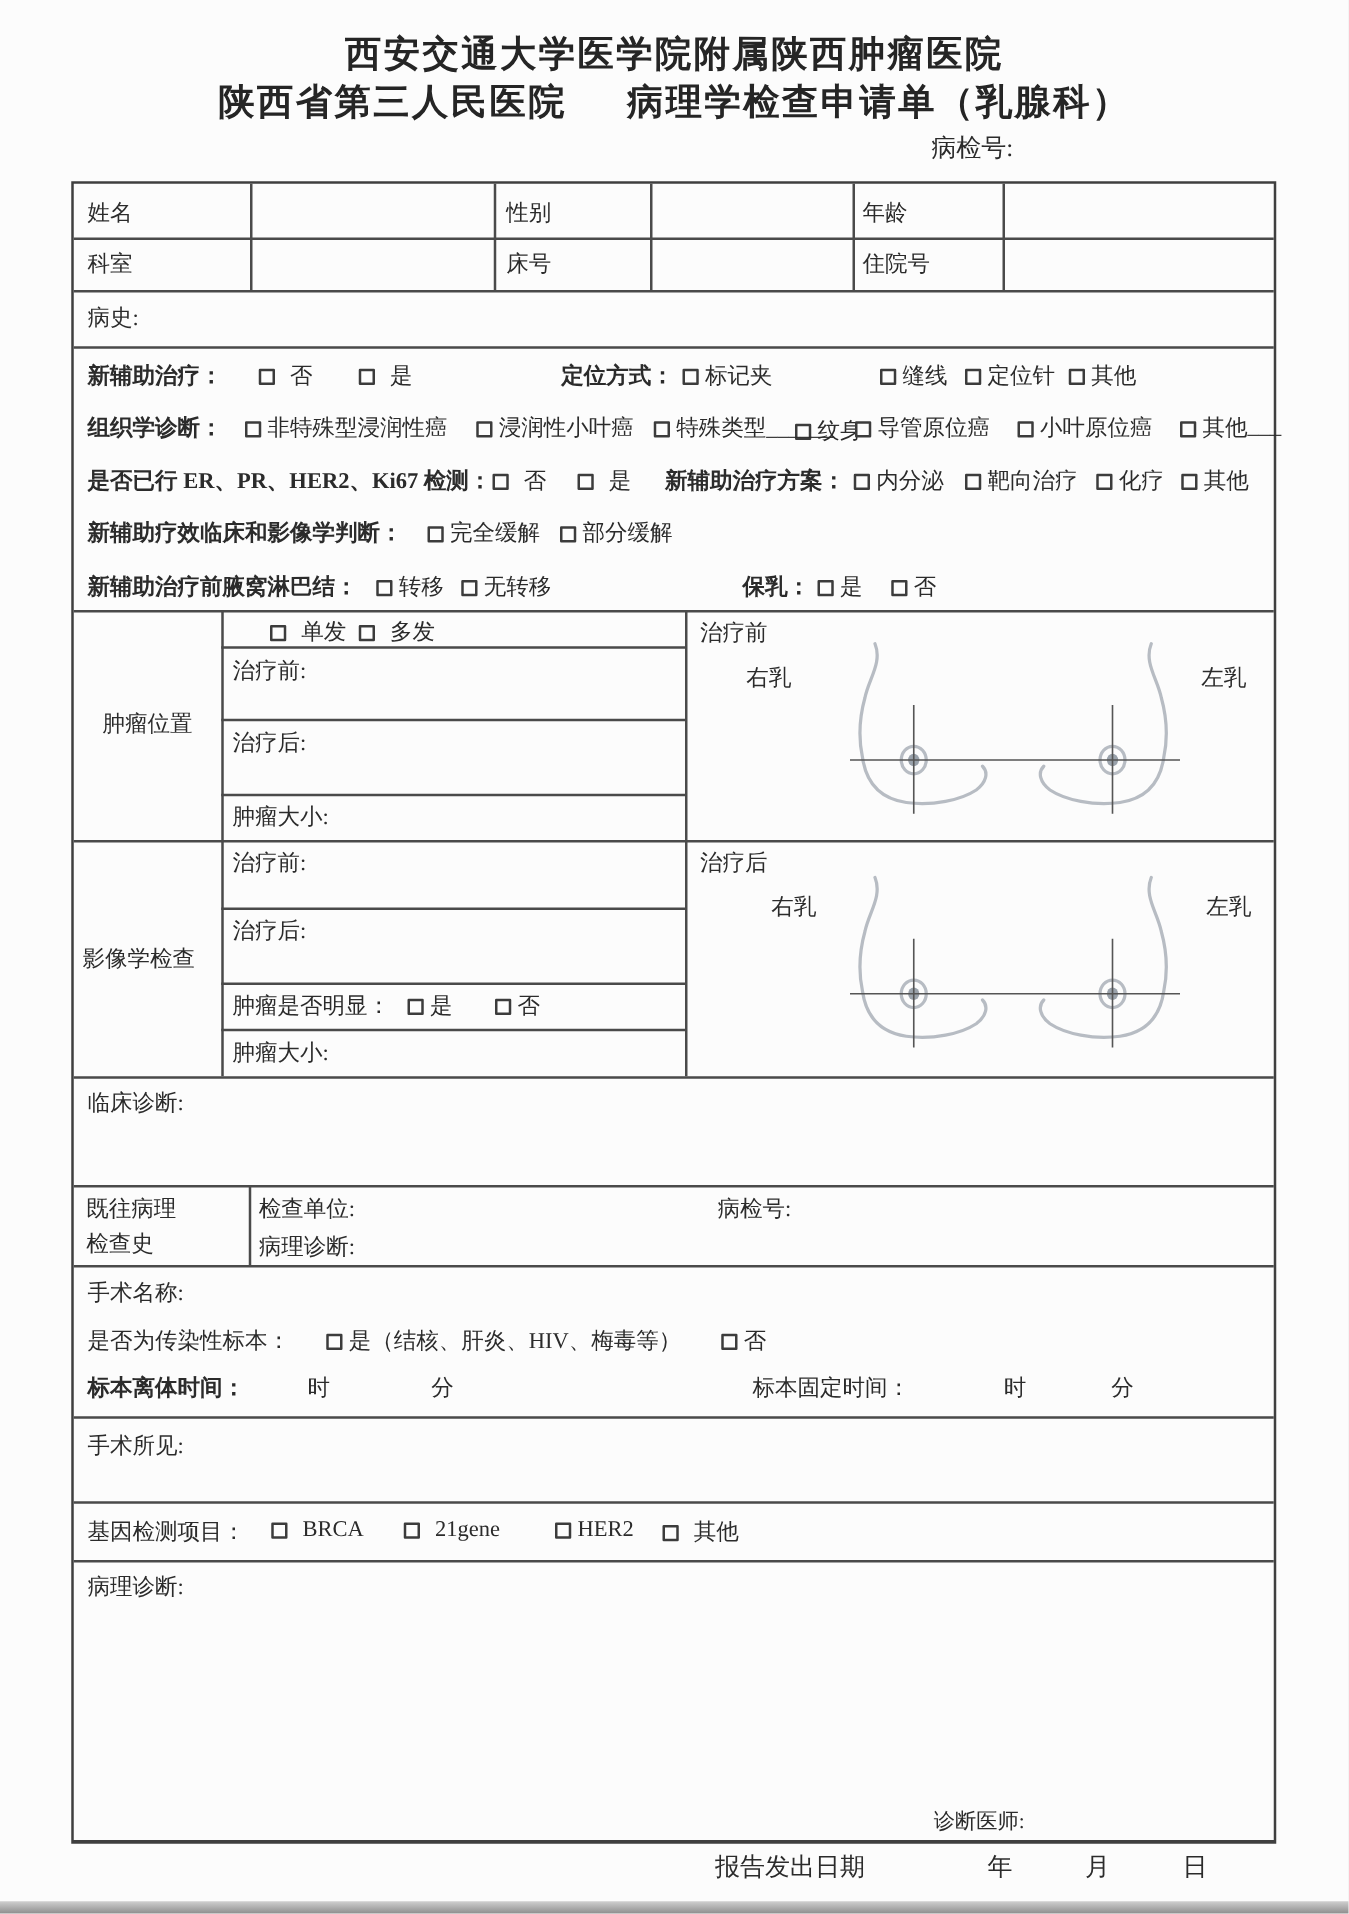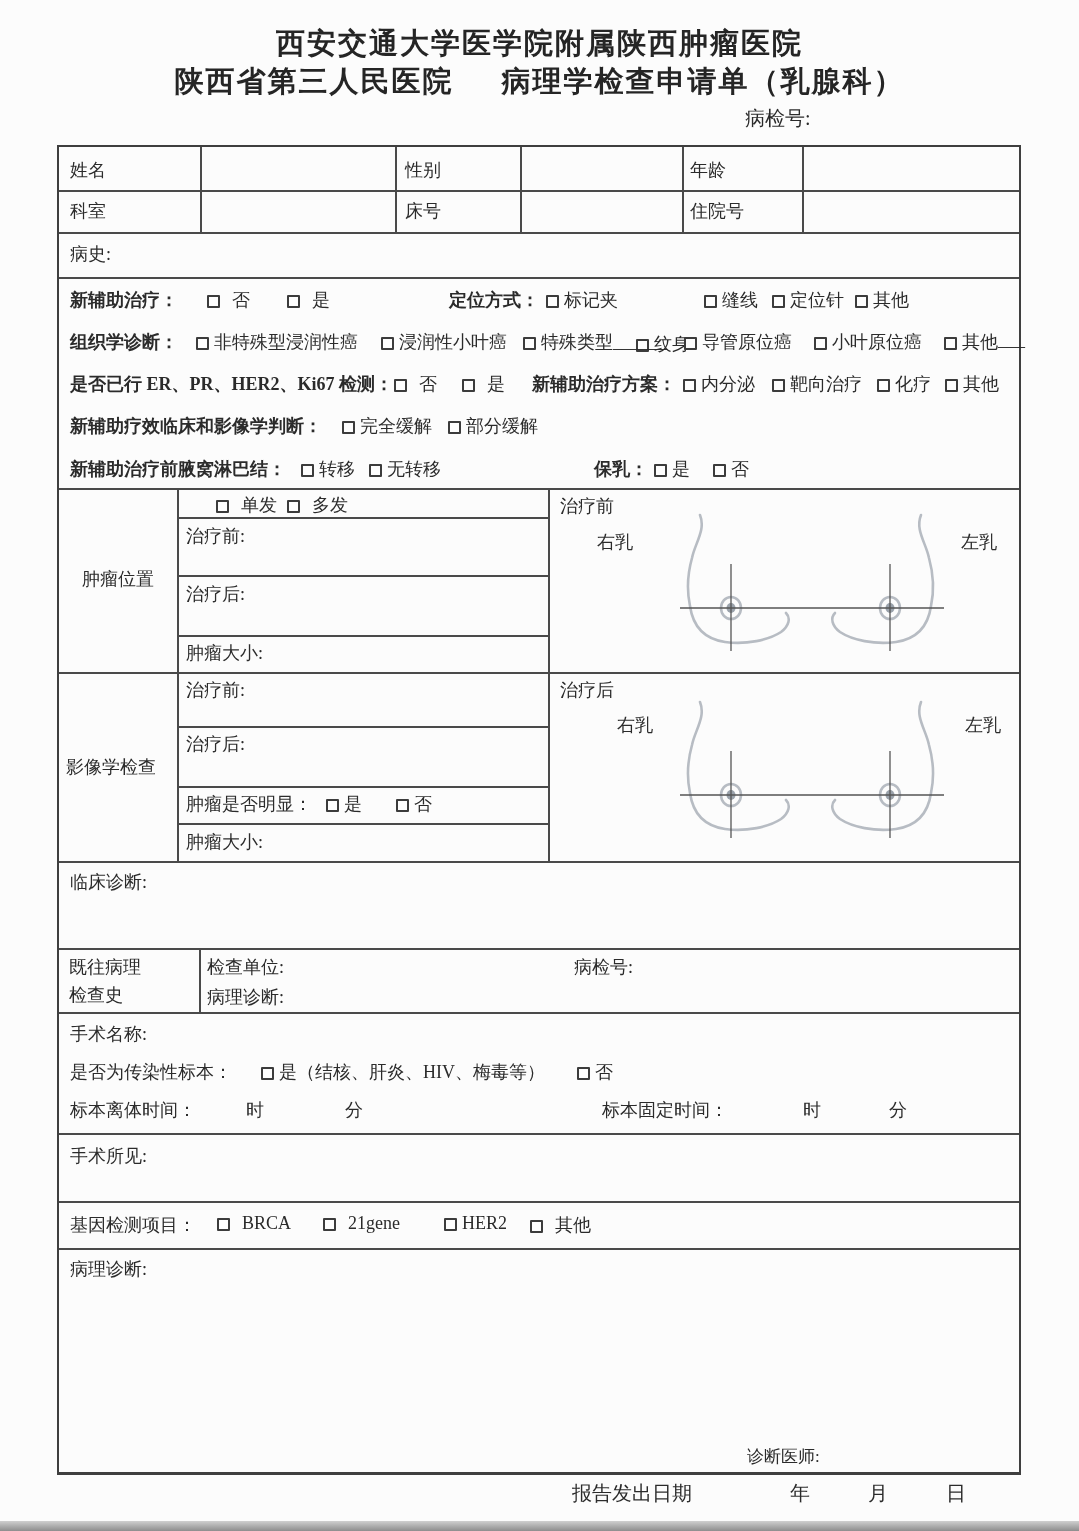--- a/index.html
+++ b/index.html
@@ -211,21 +211,21 @@
     <div class="cellblank" style="left:240px;top:834px;width:710px;height:28px;"></div>
 
     <div class="txt" style="left:11px;top:875px;">手术名称:</div>
     <div class="cellblank" style="left:100px;top:870px;width:850px;height:30px;"></div>
     <div class="line" style="top:913px;">
       <span class="seg" style="left:0;">是否为传染性标本：</span>
       <span class="seg" style="left:191px;"><span class="cb"></span><span>是（结核、肝炎、HIV、梅毒等）</span></span>
       <span class="seg" style="left:507px;"><span class="cb"></span><span>否</span></span>
     </div>
     <div class="line" style="top:951px;">
-      <span class="seg" style="left:0;">标本离体时间：</span>
+      <span class="seg" style="left:0;font-weight:bold;">标本离体时间：</span>
       <span class="seg" style="left:176px;">时</span>
       <span class="seg" style="left:275px;">分</span>
       <span class="seg" style="left:532px;">标本固定时间：</span>
       <span class="seg" style="left:733px;">时</span>
       <span class="seg" style="left:819px;">分</span>
     </div>
 
     <div class="txt" style="left:11px;top:997px;">手术所见:</div>
     <div class="cellblank" style="left:100px;top:992px;width:850px;height:58px;"></div>
 

